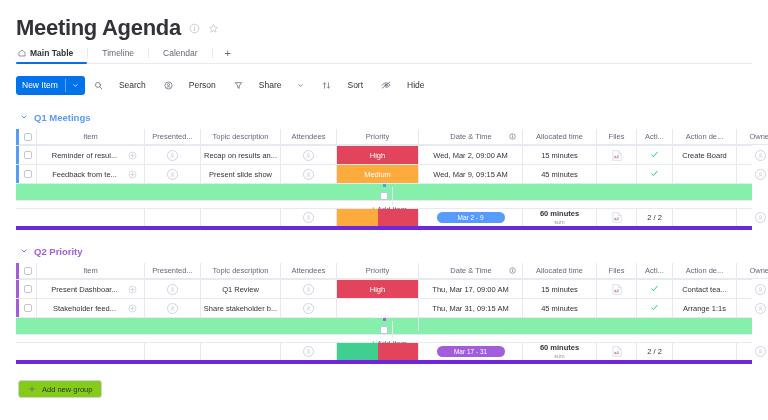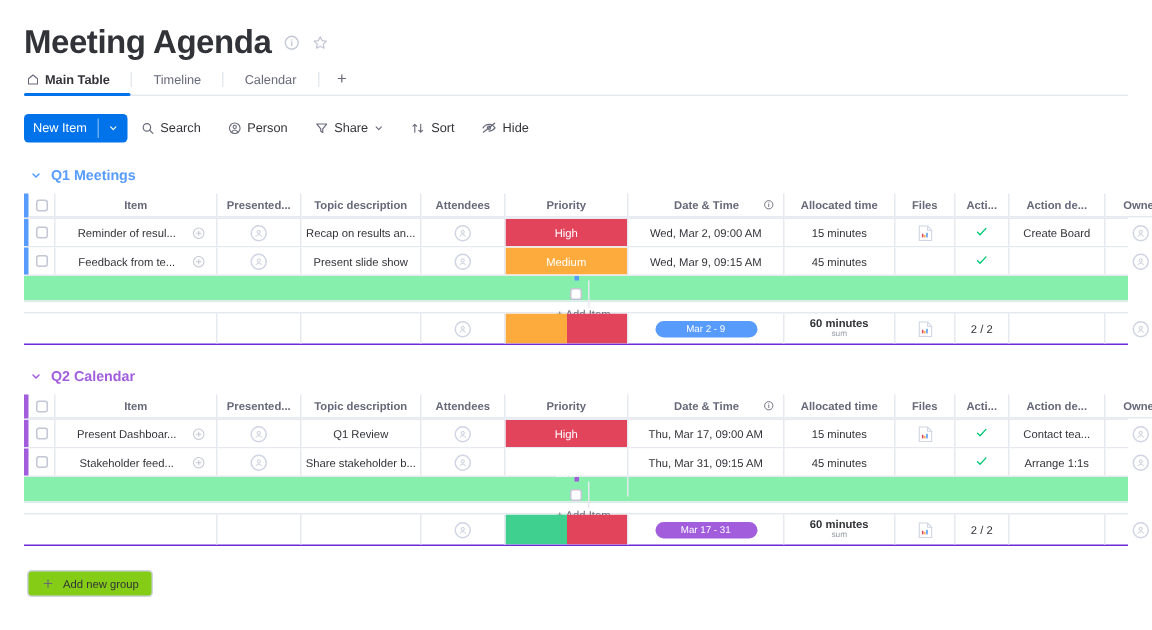--- a/index.html
+++ b/index.html
@@ -55,21 +55,21 @@
     background: #0073ea; color: #fff;
     height: 19px; border-radius: 3px; font-size: 8.5px;
     padding: 0 6px; white-space: nowrap;
   }
   .new-item-btn .caret {
     margin-left: 7px; padding-left: 6px;
     border-left: 1px solid rgba(255,255,255,.4);
     display: inline-flex; align-items: center; height: 13px;
   }
   .tool {
-    display: flex; align-items: center; gap: 4px;
+    display: flex; align-items: center; gap: 16px;
     color: #323338; padding: 0 9px; white-space: nowrap;
   }
   .tool:first-of-type { margin-left: 14px; }
   .tool svg { display: block; }
   .ico { color: #676879; display: inline-flex; align-items: center; }
 
   
   .group { margin-top: 14px; }
   .group-head {
     display: flex; align-items: center; gap: 6px;
@@ -95,21 +95,21 @@
   }
   .cell {
     display: flex; align-items: center; justify-content: center;
     border-right: 1px solid #e6e9ef;
     font-size: 7.5px; color: #323338;
     overflow: hidden; white-space: nowrap;
     position: relative;
   }
   .head .cell, .head .cellchk { border-bottom: 1px solid #e6e9ef; }
   .head { height: 17px; }
-  .head .cell { color: #676879; font-size: 7.5px; font-weight: bold; }
+  .head .cell { color: #676879; font-size: 7.5px; }
   .head .cell.priocol::after {
     content:""; position:absolute; left:0; right:0; bottom:-1px; height:1.5px;
     background:#e2445c;
   }
 
   
   .c-item   { width: 108px; flex: 0 0 108px; justify-content: center; }
   .c-pres   { width: 56px;  flex: 0 0 56px; }
   .c-topic  { width: 80px;  flex: 0 0 80px; }
   .c-att    { width: 56px;  flex: 0 0 56px; }
@@ -140,21 +140,21 @@
 
   .addrow {
     display: flex; align-items: center; height: 17px;
     background: #86efac; border-bottom: 1px solid #e6e9ef; flex-direction: column;
   }
   .addrow .lbl { font-size: 7.5px; color: #676879; padding-left: 10px; }
 
   .sumrow {
     display: flex; align-items: stretch; height: 22px;
     margin-top: 7px; background: #fff;
-    border-top: 1px solid #e6e9ef; border-bottom: 1px solid #6d28d9;
+    border-top: 1px solid #e6e9ef; border-bottom: 4px solid #6d28d9;
   }
   .sumrow .cell { border-right: 1px solid #e6e9ef; }
   .sum-spacer { width: 21px; flex: 0 0 21px; }
   .sum-blank { border-right: 1px solid #e6e9ef; }
   .stack { display: flex; width: 100%; height: 100%; }
   .stack > div { flex: 1; }
   .timeline-pill {
     width: 68px; height: 11px; border-radius: 6px;
     display: flex; align-items: center; justify-content: center;
     color: #fff; font-size: 6.5px;
@@ -530,21 +530,21 @@
           </div>
         </div>
       </div>
       <div class="group">
         <div class="group-head" style="color: rgb(162, 93, 220);">
           <span class="group-chevron">
             <svg width="8" height="8" viewBox="0 0 16 16" fill="none" stroke="currentColor" stroke-width="2" stroke-linecap="round" stroke-linejoin="round">
               <path d="M4 6l4 4 4-4"></path>
             </svg>
           </span>
-          <span>Q2 Calendar</span>
+          <span>Q2 Priority</span>
         </div>
         <div class="tbl">
           <div class="trow head">
             <div class="accent" style="background:#a25ddc"></div>
             <div class="cellchk">
               <div class="chk"></div>
             </div>
             <div class="cell c-item">
               <span>Item</span>
             </div>

